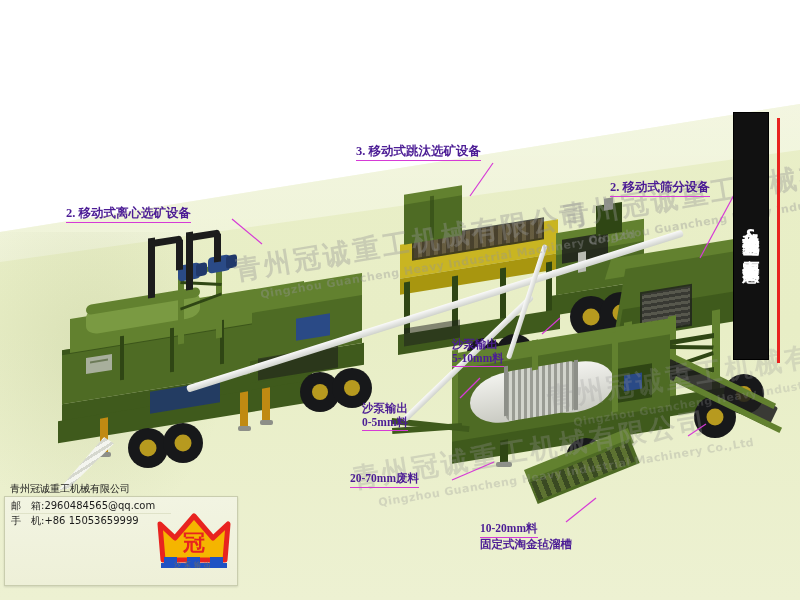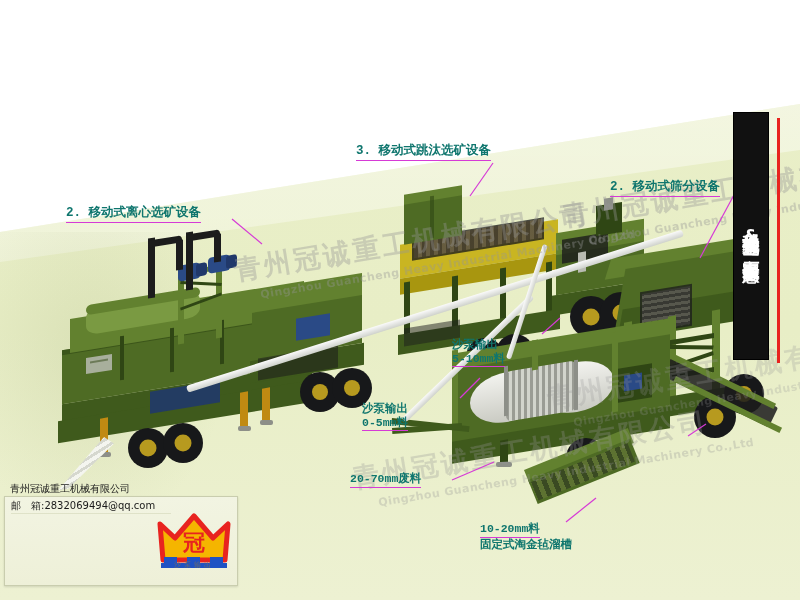--- a/index.html
+++ b/index.html
@@ -61,22 +61,22 @@
   .wm1e{left:258px;top:258px;transform:rotate(-9.2deg);}
   .wm2{left:560px;top:170px;transform:rotate(-9.2deg);}
   .wm2e{left:586px;top:204px;transform:rotate(-9.2deg);}
   .wm3{left:350px;top:432px;transform:rotate(-9.2deg);color:rgba(150,150,150,.30);}
   .wm3e{left:376px;top:466px;transform:rotate(-9.2deg);color:rgba(150,150,150,.30);}
   .wm4{left:545px;top:352px;transform:rotate(-9.2deg);color:rgba(150,150,150,.26);}
   .wm4e{left:571px;top:386px;transform:rotate(-9.2deg);color:rgba(150,150,150,.26);}
 
   
   .lbl{
-    position:absolute;color:#0f766e;font-weight:bold;
-    font-family:Liberation Mono, monospace;
+    position:absolute;color:#4c1d95;font-weight:bold;
+    font-family:Liberation Serif, serif;
     white-space:nowrap;line-height:1.18;
   }
   .lbl .u{border-bottom:1.3px solid #d63ad6;display:inline-block;padding-bottom:1px;}
   .lbl.s13{font-size:12.5px;}
   .lbl.s12{font-size:11.5px;}
 
   .leader{position:absolute;left:0;top:0;width:800px;height:600px;pointer-events:none;}
 
   
   .card{
@@ -365,21 +365,24 @@
     <span>移动组合式选金&amp;宝石设备示意图</span>
   </div>
   <div class="redbar"></div>
 
   <div style="position:absolute;left:10px;top:482px;font-size:10px;color:#1a1a1a;
               font-family:'DejaVu Sans','Liberation Sans',sans-serif;z-index:5;">青州冠诚重工机械有限公司</div>
 
   <div class="card">
     <div class="rows">
       <div class="row">
-        <span class="k">邮　箱</span><span>:</span><span>2832069494@qq.com</span>
+        <span class="k">邮　箱</span><span>:</span><span>2960484565@qq.com</span>
+      </div>
+      <div class="row" style="border-bottom:none;">
+        <span class="k">手　机</span><span>:</span><span>+86 15053659999</span>
       </div>
     </div>
   </div>
 
   <svg class="logo" viewBox="0 0 74 70">
     <path d="M6 52 L3 16 L18 30 L37 8 L56 30 L71 16 L68 52 Z" fill="#f5b500" stroke="#e8231f" stroke-width="5" stroke-linejoin="round"></path>
     <text x="37" y="42" text-anchor="middle" font-size="22" font-weight="bold" fill="#e8231f" font-family="DejaVu Sans, sans-serif">冠</text>
     <rect x="4" y="55" width="66" height="5" fill="#1f52c4"></rect>
     <rect x="7" y="49" width="13" height="7" fill="#1f52c4"></rect>
     <rect x="30" y="49" width="13" height="7" fill="#1f52c4"></rect>

